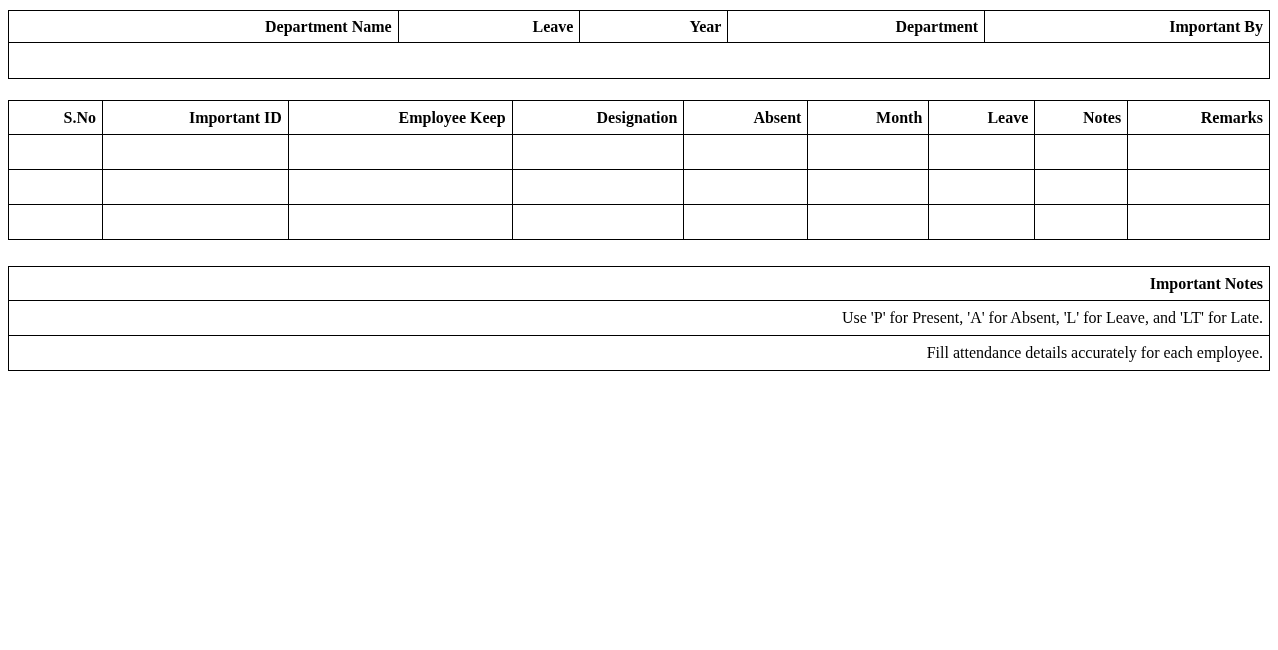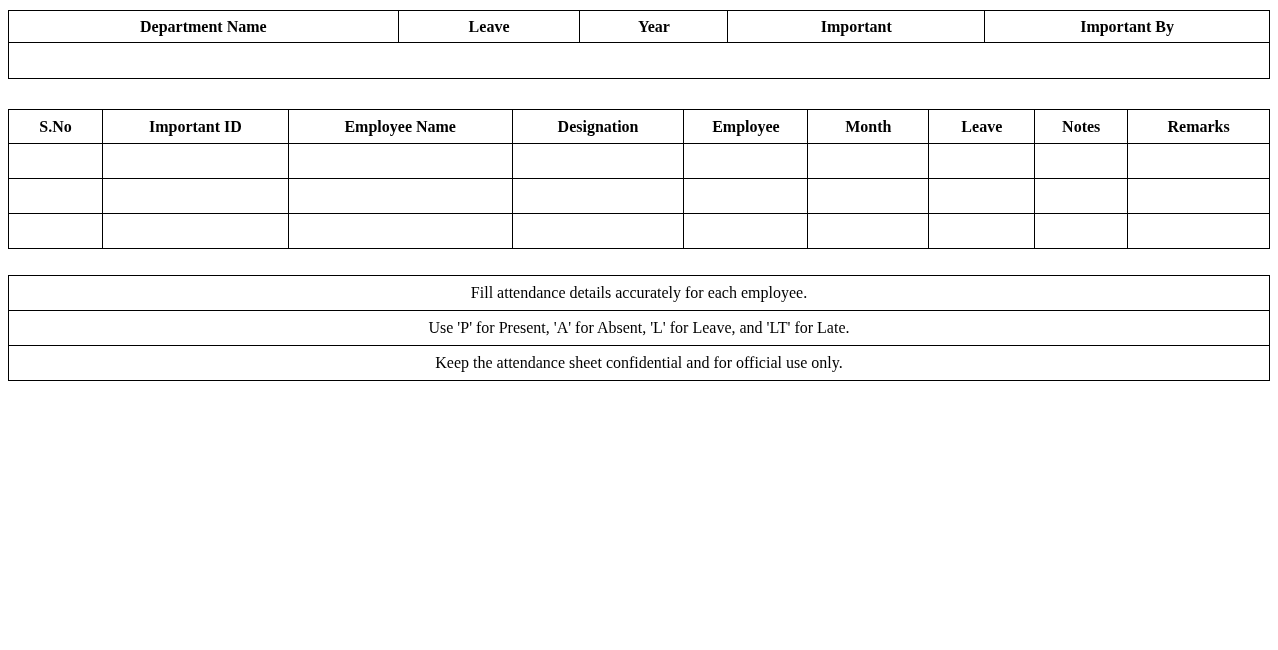--- a/index.html
+++ b/index.html
@@ -16,35 +16,35 @@
     padding: 10px 8px 0 8px;
     overflow: hidden;
   }
   table {
     width: 100%;
     border-collapse: collapse;
     table-layout: fixed;
   }
   th, td {
     border: 1px solid #000000;
-    text-align: center;
+    text-align: right;
     vertical-align: middle;
     font-size: 16px;
     padding: 0 6px;
     overflow: hidden;
     white-space: nowrap;
   }
   th { font-weight: bold; }
 
   
   .tbl-header-info th { height: 32px; }
   .tbl-header-info td.value-cell { height: 36px; }
 
   
-  .tbl-attendance { margin-top: 30px; }
+  .tbl-attendance { margin-top: 21px; }
   .tbl-attendance th { height: 34px; }
   .tbl-attendance td { height: 35px; }
 
   
   .tbl-notes { margin-top: 26px; }
   .tbl-notes th { height: 34px; }
   .tbl-notes td { height: 35px; }
 </style>
 </head>
 <body>
@@ -55,21 +55,21 @@
     <col style="width:14.42%">
     <col style="width:11.73%">
     <col style="width:20.36%">
     <col style="width:22.59%">
   </colgroup>
   <tbody>
       <tr>
     <th>Department Name</th>
     <th>Leave</th>
     <th>Year</th>
-    <th>Important</th>
+    <th>Department</th>
     <th>Important By</th>
   </tr>
   <tr>
     <td class="value-cell" colspan="5"></td>
   </tr>
 </tbody>
   </table>
 
 <table class="tbl-attendance">
   <colgroup>
@@ -80,23 +80,23 @@
     <col style="width:9.83%">
     <col style="width:9.59%">
     <col style="width:8.40%">
     <col style="width:7.37%">
     <col style="width:11.24%">
   </colgroup>
   <tbody>
       <tr>
     <th>S.No</th>
     <th>Important ID</th>
-    <th>Employee Name</th>
+    <th>Employee Keep</th>
     <th>Designation</th>
-    <th>Employee</th>
+    <th>Absent</th>
     <th>Month</th>
     <th>Leave</th>
     <th>Notes</th>
     <th>Remarks</th>
   </tr>
   <tr>
     <td></td>
     <td></td>
     <td></td>
     <td></td>
@@ -126,23 +126,23 @@
     <td></td>
     <td></td>
     <td></td>
     <td></td>
   </tr>
 </tbody>
   </table>
 
 <table class="tbl-notes">
   <tbody>
-  <tr>
-    <td>Fill attendance details accurately for each employee.</td>
+      <tr>
+    <th>Important Notes</th>
   </tr>
   <tr>
     <td>Use 'P' for Present, 'A' for Absent, 'L' for Leave, and 'LT' for Late.</td>
   </tr>
   <tr>
-    <td>Keep the attendance sheet confidential and for official use only.</td>
+    <td>Fill attendance details accurately for each employee.</td>
   </tr>
 </tbody>
   </table>
 
 </body></html>

